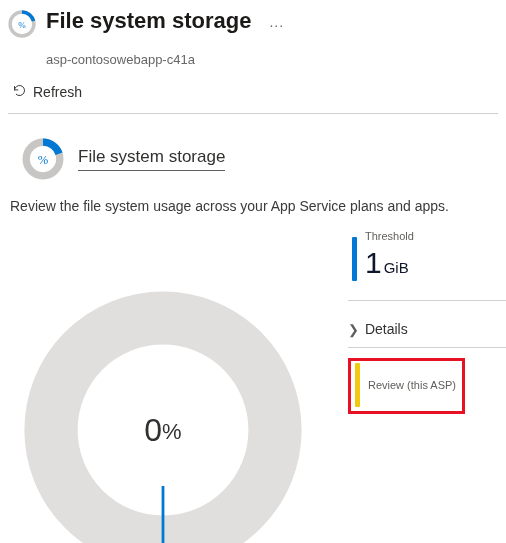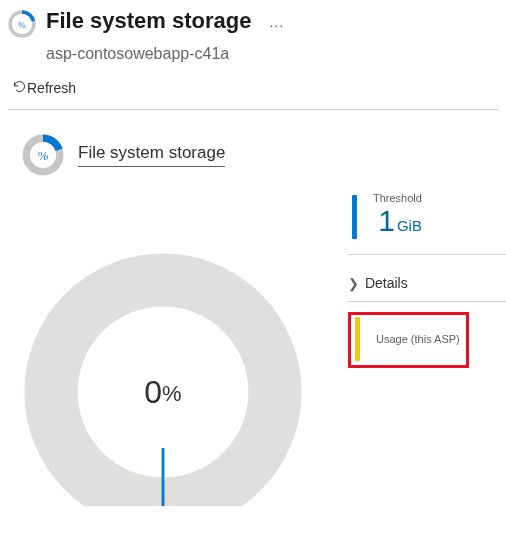--- a/index.html
+++ b/index.html
@@ -2,24 +2,24 @@
 <html><head>
   <meta charset="utf-8">
   <style>
     * { box-sizing: border-box; margin: 0; padding: 0; }
     body { font-family: "Segoe UI", Arial, sans-serif; background: #ffffff; width: 506px; color: #323130; }
     .page { padding: 4px 8px 0 8px; }
 
     .header { display: flex; align-items: flex-start; gap: 10px; padding: 4px 0 8px 0; }
     .header-icon { width: 28px; height: 28px; flex-shrink: 0; margin-top: 2px; }
     .header-text h1 { font-size: 22px; font-weight: 600; color: #1b1a19; }
-    .header-text .subtitle { font-size: 16px; color: #666; margin-top: 11px; }
+    .header-text .subtitle { font-size: 13px; color: #666; margin-top: 18px; }
     .more { margin-left: 8px; margin-top: 6px; color: #666; letter-spacing: 1px; font-size: 14px; cursor: pointer; }
 
-    .toolbar { display: flex; align-items: center; padding: 8px 4px 12px 4px; cursor: pointer; }
+    .toolbar { display: flex; align-items: center; gap: 6px; padding: 8px 4px 12px 4px; cursor: pointer; }
     .toolbar .refresh-icon svg { width: 15px; height: 15px; stroke: #3b3a39; }
     .toolbar span { font-size: 14px; color: #323130; }
 
     .divider { border: none; border-top: 1px solid #d2d0ce; margin: 0 0 18px 0; }
 
     .section-head { display: flex; align-items: center; gap: 14px; padding: 6px 4px 10px 14px; }
     .section-icon { width: 42px; height: 42px; }
     .section-title { font-size: 17px; font-weight: 400; border-bottom: 1px solid #605e5c; padding-bottom: 3px; }
 
     .description { font-size: 14px; color: #3b3a39; padding: 8px 4px 10px 2px; }
@@ -29,26 +29,26 @@
     
     .donut-wrap { position: absolute; left: 0; top: 66px; width: 310px; text-align: center; }
     .donut { width: 280px; height: 280px; margin: 0 auto; position: relative; }
     .donut svg { width: 280px; height: 280px; }
     .donut-center { position: absolute; left: 0; right: 0; top: 50%; transform: translateY(-50%); font-size: 32px; color: #323130; }
     .donut-center .pct { font-size: 22px; vertical-align: 2px; }
 
     
     .cards { position: absolute; left: 340px; right: -8px; top: 0; }
     .card { border-bottom: 1px solid #d2d0ce; padding: 6px 4px 12px 4px; margin-bottom: 10px; }
-    .card-inner { display: flex; align-items: center; gap: 16px; text-align: right; }
+    .card-inner { display: flex; align-items: center; gap: 8px; }
     .vbar { width: 5px; height: 44px; border-radius: 1px; }
     .vbar.blue { background: #0078d4; }
     .vbar.yellow { background: #f2c811; }
     .card-label { font-size: 11px; color: #605e5c; line-height: 12px; }
-    .card-value { font-size: 30px; font-weight: 400; color: #0369a1; line-height: 33px; }
+    .card-value { font-size: 30px; font-weight: 400; color: #0f172a; line-height: 41px; }
     .card-unit { font-size: 15px; font-weight: 400; margin-left: 2px; }
 
     .details-row { display: flex; align-items: center; gap: 6px; padding: 10px 0 10px 0; border-bottom: 1px solid #d2d0ce; cursor: pointer; margin-bottom: 10px; }
     .details-row .chev { font-size: 13px; color: #605e5c; }
     .details-row .txt { font-size: 14px; font-weight: 400; }
 
     .highlight-box { border: 3px solid #e81123; display: inline-block; padding: 2px 6px 4px 4px; }
   </style>
 </head>
 <body>
@@ -86,20 +86,21 @@
     <span class="section-icon">
       <svg viewBox="0 0 40 40">
         <circle cx="20" cy="20" r="16" fill="none" stroke="#c8c6c4" stroke-width="7"></circle>
         <path d="M20 4 A16 16 0 0 1 35.3 15" fill="none" stroke="#0078d4" stroke-width="7"></path>
         <text x="20" y="25" font-size="12" fill="#0078d4" text-anchor="middle" font-family="Segoe UI">%</text>
       </svg>
     </span>
     <span class="section-title">File system storage</span>
   </div>
 
+  <div class="description">Review the file system usage across your App Service plans and apps.</div>
 
   <div class="content">
 
     <div class="donut-wrap">
       <div class="donut">
         <svg viewBox="0 0 200 200">
           <circle cx="100" cy="100" r="80" fill="none" stroke="#e1dfdd" stroke-width="38"></circle>
 
           <line x1="100" y1="140" x2="100" y2="200" stroke="#0078d4" stroke-width="2"></line>
         </svg>
@@ -128,20 +129,20 @@
       <div class="details-row">
         <span class="chev">❯</span>
         <span class="txt">Details</span>
       </div>
 
       
       <div class="highlight-box">
         <div class="card-inner">
           <div class="vbar yellow"></div>
           <div>
-            <div class="card-label">Usage (this ASP)</div>
+            <div class="card-label">Review (this ASP)</div>
           </div>
         </div>
       </div>
 
     </div>
   </div>
 </div>
 
 </body></html>

